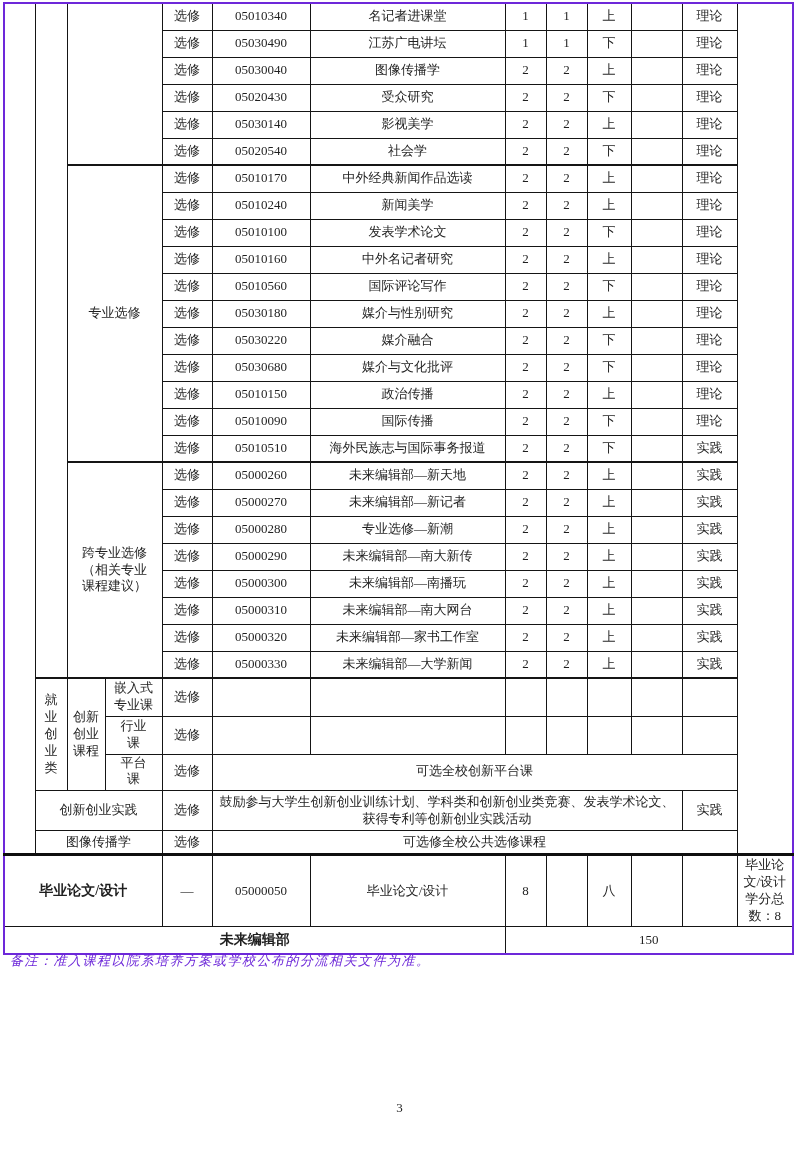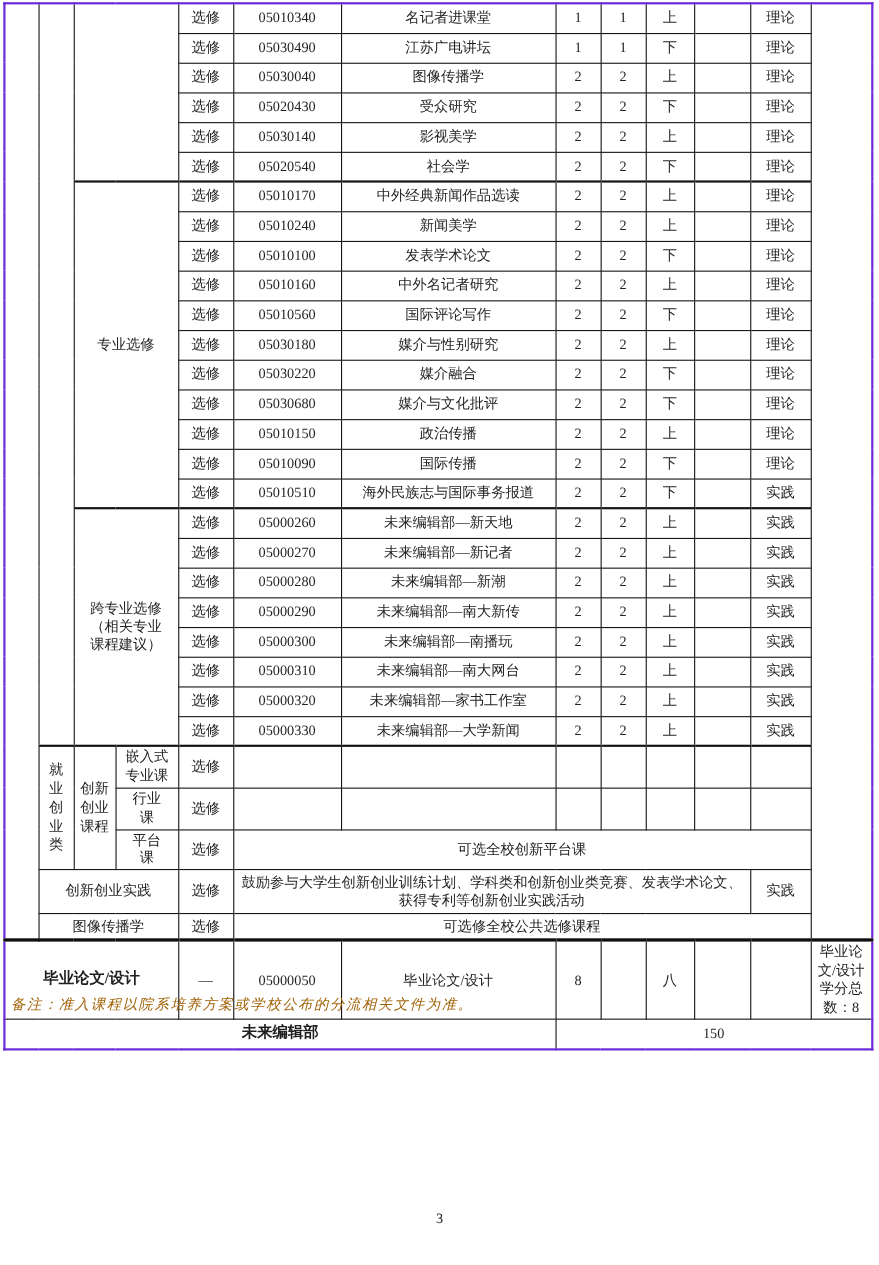--- a/index.html
+++ b/index.html
@@ -23,36 +23,36 @@
     vertical-align: middle;
     font-size: 13px;
     line-height: 1.3;
     padding: 1px 2px;
     white-space: pre-line;
     word-break: break-all;
     overflow: hidden;
   }
   tr.r  { height: 27px; }
   tr.h38 { height: 38px; }
-  tr.h36 { height: 36px; }
+  tr.h36 { height: 36px; font-family: Liberation Mono, monospace; }
   tr.h40 { height: 40px; }
   tr.h24 { height: 24px; }
   tr.h70 { height: 70px; }
   tr.h28 { height: 28px; }
   tr.sec > td { border-top: 2px solid #151515; }
   tr.thick > td { border-top: 3px solid #0f0f0f; }
   td.bold { font-weight: bold; font-size: 14px; }
   td.desc { padding: 1px 4px; }
   .footnote {
     position: absolute;
-    left: 10px; top: 904px;
+    left: 10px; top: 952px;
     font-size: 13px;
     font-style: italic;
     letter-spacing: 1.5px;
-    color: #a16207;
+    color: #6d28d9;
   }
   .pageno {
     position: absolute;
     top: 1100px; left: 0;
     width: 100%;
     text-align: center;
     font-size: 13px;
     color: #1b1b1b;
   }
 </style>
@@ -273,21 +273,21 @@
     <td>未来编辑部—新记者</td>
     <td>2</td>
     <td>2</td>
     <td>上</td>
     <td></td>
     <td>实践</td>
   </tr>
   <tr class="r">
     <td>选修</td>
     <td>05000280</td>
-    <td>未来编辑部—新潮</td>
+    <td>专业选修—新潮</td>
     <td>2</td>
     <td>2</td>
     <td>上</td>
     <td></td>
     <td>实践</td>
   </tr>
   <tr class="r">
     <td>选修</td>
     <td>05000290</td>
     <td>未来编辑部—南大新传</td>

